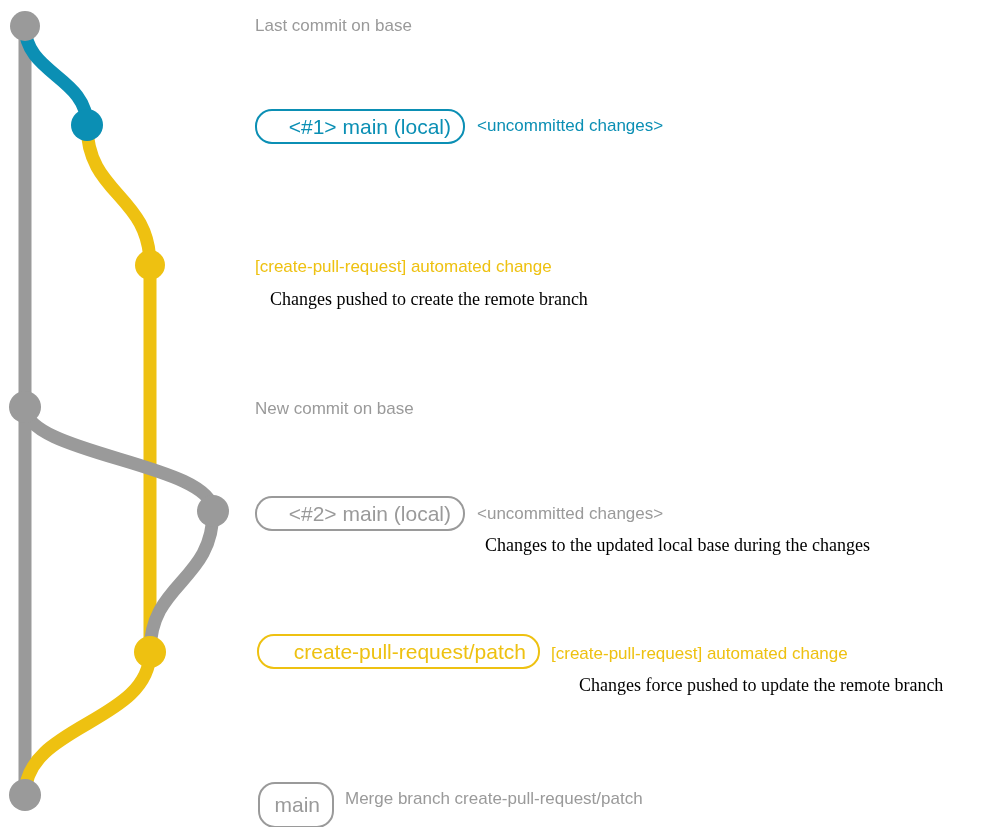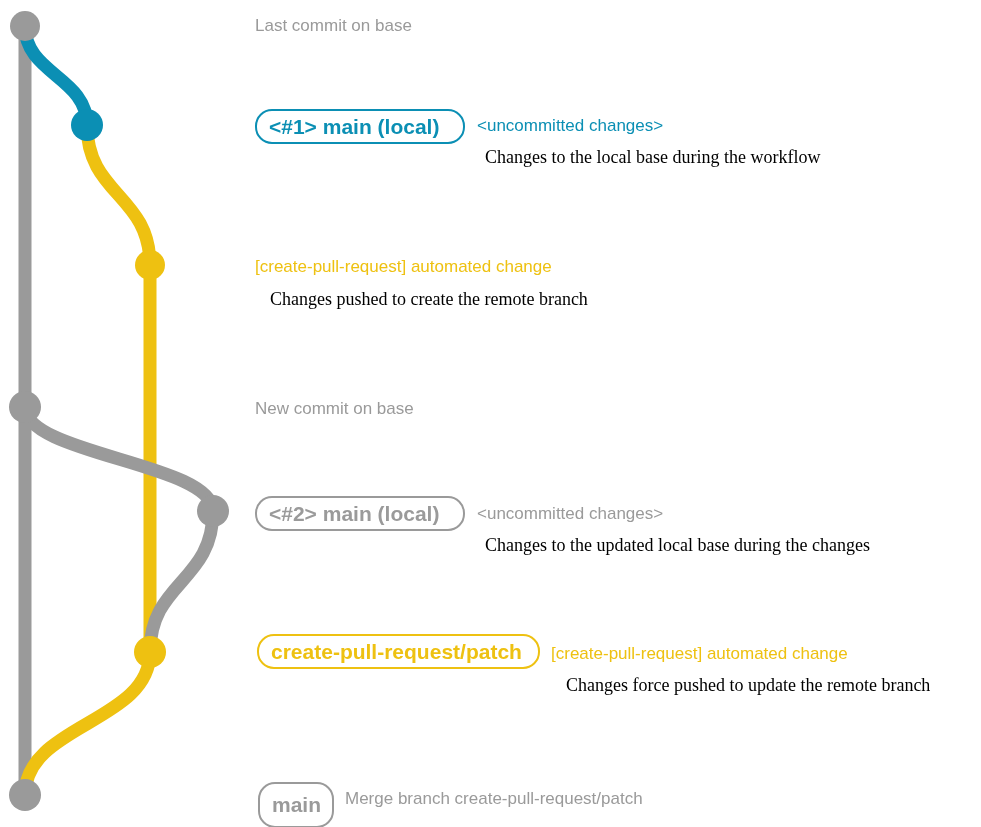--- a/index.html
+++ b/index.html
@@ -51,30 +51,29 @@
     color: #000000;
     white-space: nowrap;
   }
 
   
   .pill {
     position: absolute;
     box-sizing: border-box;
     display: flex;
     align-items: center;
-    justify-content: flex-start;
+    justify-content: flex-end;
     border: 2px solid #9a9a9a;
     border-radius: 17px;
     background: #ffffff;
     font-family: "Liberation Sans", sans-serif;
     font-size: 21px;
     color: #9a9a9a;
     white-space: nowrap;
     padding: 0 12px;
-    font-weight: bold;
   }
   .pill.blue   { border-color: #0b8fb4; color: #0b8fb4; }
   .pill.yellow { border-color: #eec111; color: #eec111; }
   .pill.gray   { border-color: #9a9a9a; color: #9a9a9a; }
 </style>
 </head>
 <body>
 
 <div id="diagram">
 
@@ -106,37 +105,36 @@
       <circle cx="25" cy="795" r="16" fill="#9a9a9a"></circle>
     </g>
   </svg>
 
   <div class="row headline gray" style="left:255px; top:13px;">Last commit on base</div>
 
   <div class="pill blue" style="left:255px; top:109px; width:210px; height:35px;">
     <span>&lt;#1&gt; main (local)</span>
   </div>
   <div class="row headline blue" style="left:477px; top:113px;">&lt;uncommitted changes&gt;</div>
-  <div class="row subtext" style="left:485px; top:146px;">Changes to the local base during the workflow</div>
 
   <div class="row headline yellow" style="left:255px; top:254px;">[create-pull-request] automated change</div>
   <div class="row headline gray" style="left:255px; top:396px;">New commit on base</div>
 
   <div class="row subtext" style="left:270px; top:288px;">Changes pushed to create the remote branch</div>
 
   <div class="pill gray" style="left:255px; top:496px; width:210px; height:35px;">
     <span>&lt;#2&gt; main (local)</span>
   </div>
   <div class="row headline gray" style="left:477px; top:501px;">&lt;uncommitted changes&gt;</div>
   <div class="row subtext" style="left:485px; top:534px;">Changes to the updated local base during the changes</div>
 
   <div class="pill yellow" style="left:257px; top:634px; width:283px; height:35px;">
     <span>create-pull-request/patch</span>
   </div>
   <div class="row headline yellow" style="left:551px; top:641px;">[create-pull-request] automated change</div>
-  <div class="row subtext" style="left:566px; top:674px;">Changes force pushed to update the remote branch</div>
+  <div class="row subtext" style="left:579px; top:674px;">Changes force pushed to update the remote branch</div>
 
   <div class="pill gray" style="left:258px; top:782px; width:76px; height:46px;">
     <span>main</span>
   </div>
   <div class="row headline gray" style="left:345px; top:786px;">Merge branch create-pull-request/patch</div>
 
 </div>
 
 </body></html>

